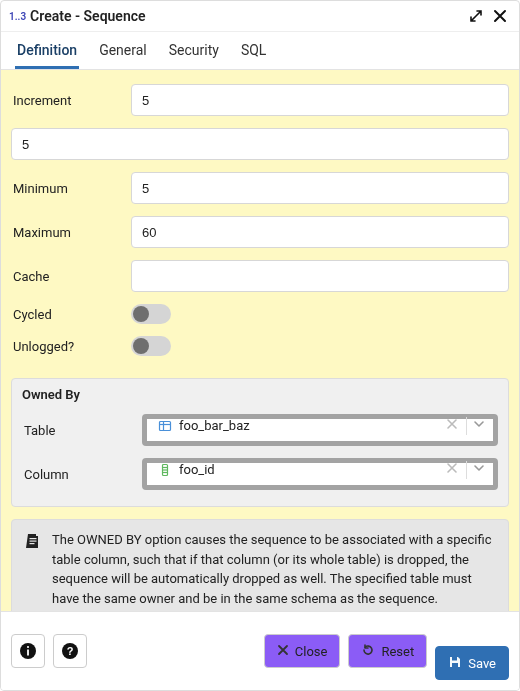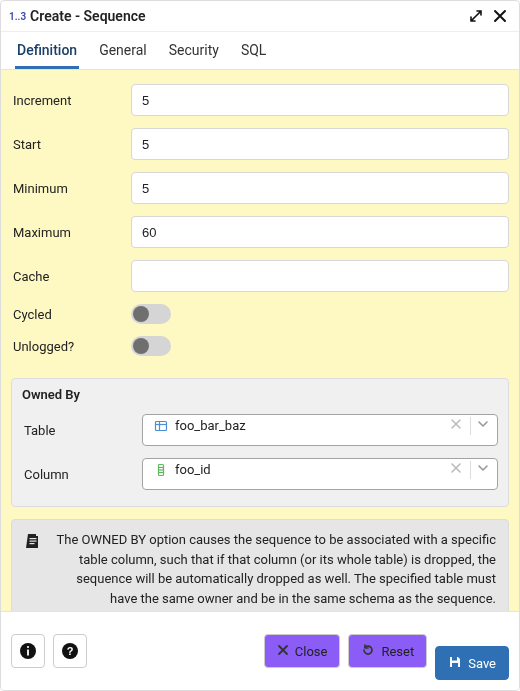--- a/index.html
+++ b/index.html
@@ -117,21 +117,21 @@
   }
   .fieldset .legend {
     font-weight: 600;
     font-size: 13px;
     padding: 2px 0 6px 0;
   }
   .fieldset .form-row .lbl { width: 120px; }
   .select {
     width: 100%;
     height: 32px;
-    border: 1px solid #a3a3a3;
+    border: 5px solid #a3a3a3;
     border-radius: 4px;
     background: #fff;
     display: flex;
     align-items: center;
     padding: 0 6px 9px 10px;
   }
   .select .sel-icon {
     width: 16px; height: 16px;
     display: inline-flex; align-items: center; justify-content: center;
     margin-right: 6px;
@@ -144,21 +144,20 @@
     margin-top: 12px;
     background: #e6e6e6;
     border: 1px solid #dcdcdc;
     border-radius: 4px;
     padding: 10px 12px;
     display: flex;
     gap: 10px;
     font-size: 13px;
     line-height: 1.5;
     color: #222;
-    text-align: right;
   }
   .note .note-icon {
     flex: 0 0 auto;
     margin-top: 2px;
   }
   .footer {
     border-top: 1px solid #e3e3e3;
     background: #fff;
     padding: 10px;
     display: flex;
@@ -221,21 +220,20 @@
   </div>
 
   <div class="body">
 
     <div class="form-row">
       <div class="lbl">Increment</div>
       <div class="ctrl"><input class="text-input" value="5" style=""></div>
     </div>
 
     <div class="form-row">
-      <div class="lbl">Start</div>
       <div class="ctrl"><input class="text-input" value="5" style=""></div>
     </div>
 
     <div class="form-row">
       <div class="lbl">Minimum</div>
       <div class="ctrl"><input class="text-input" value="5" style=""></div>
     </div>
 
     <div class="form-row">
       <div class="lbl">Maximum</div>

